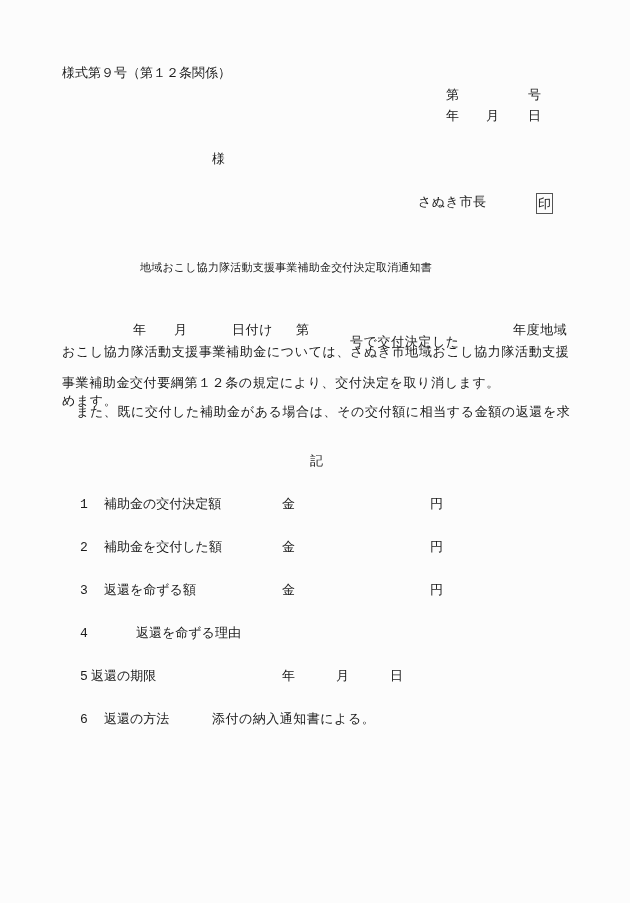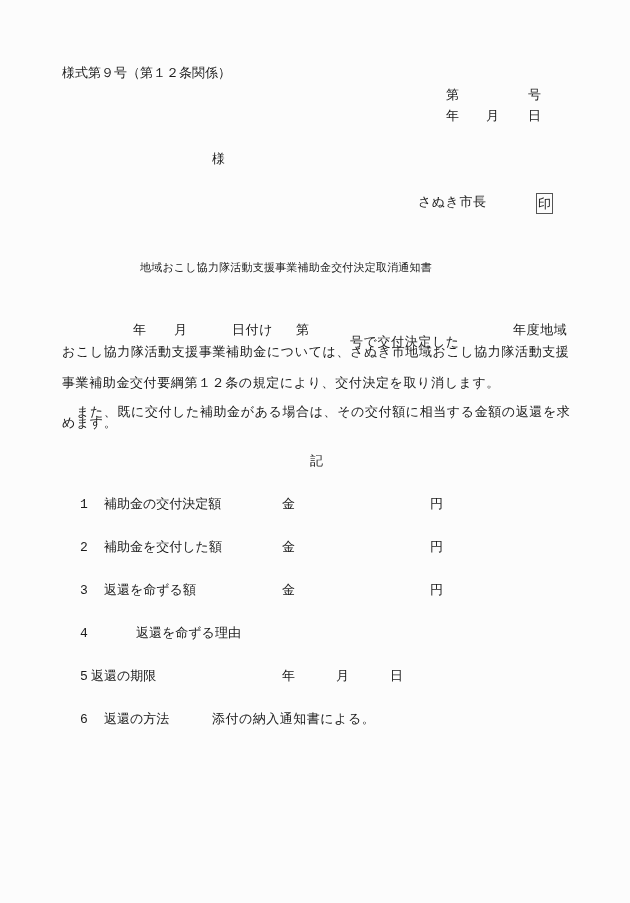--- a/index.html
+++ b/index.html
@@ -65,21 +65,21 @@
   <div class="abs" style="left:174px; top:323px;">月</div>
   <div class="abs" style="left:216px; top:323px; letter-spacing:0.6px;margin-left:16px;">日付け</div>
   <div class="abs" style="left:296px; top:323px;">第</div>
   <div class="abs body-line" style="left:350px; top:335px;">号で交付決定した</div>
   <div class="abs body-line" style="left:513px; top:323px;">年度地域</div>
 </div>
 
 <div class="abs body-line" style="left:62px; top:345px;">おこし協力隊活動支援事業補助金については、さぬき市地域おこし協力隊活動支援</div>
 <div class="abs body-line" style="left:62px; top:367px;margin-top:9px;">事業補助金交付要綱第１２条の規定により、交付決定を取り消します。</div>
 <div class="abs body-line" style="left:76px; top:389px;margin-top:16px;">また、既に交付した補助金がある場合は、その交付額に相当する金額の返還を求</div>
-<div class="abs body-line" style="left:62px; top:416px;text-align:right;">めます。</div>
+<div class="abs body-line" style="left:62px; top:394px;text-align:right;">めます。</div>
 
 <div class="abs" style="left:310px; top:454px;">記</div>
 
 <div>
   <div class="abs" style="left:80px; top:497px;">1</div>
   <div class="abs" style="left:104px; top:497px;">補助金の交付決定額</div>
   <div class="abs" style="left:282px; top:497px;">金</div>
   <div class="abs" style="left:430px; top:497px;">円</div>
 </div>
 

